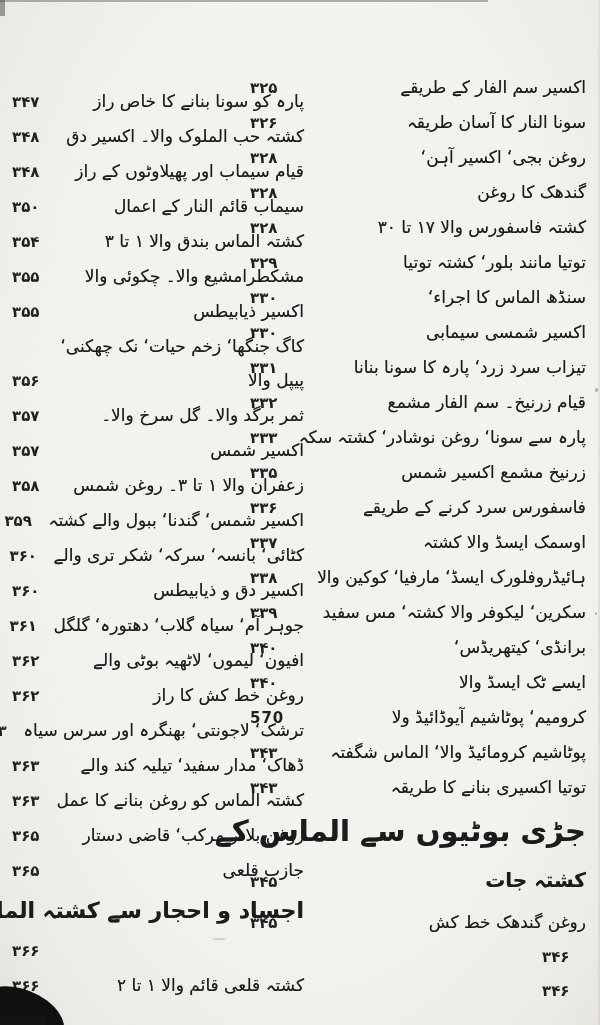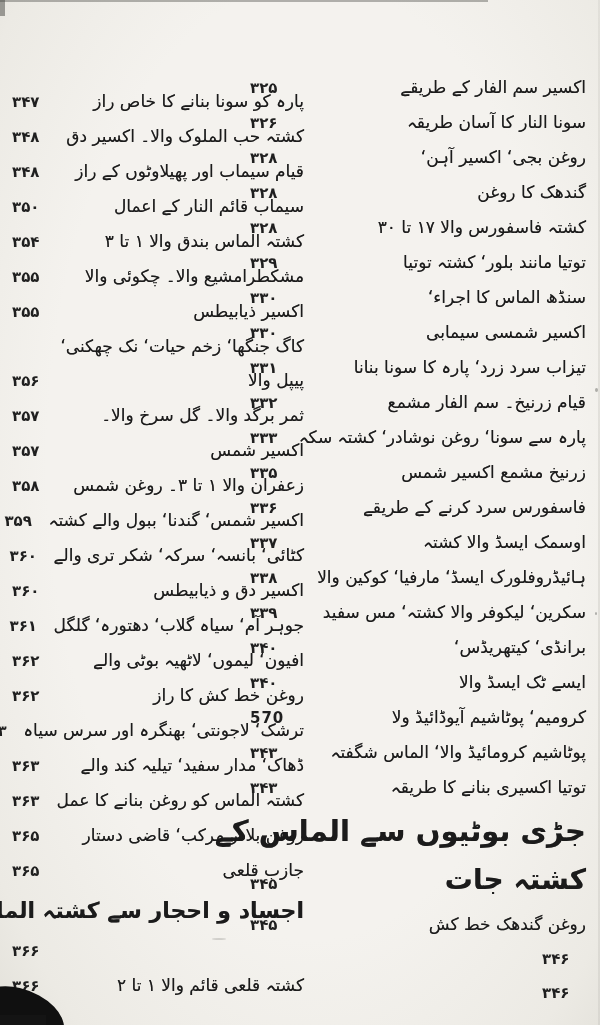--- a/index.html
+++ b/index.html
@@ -44,21 +44,21 @@
     text-shadow:0 0 .4px rgba(20,20,20,.55);
   }
   .row .num{
     min-width:44px;text-align:left;direction:ltr;
     font-size:15px;font-weight:bold;color:#1f1f1f;
     letter-spacing:1px;
   }
   .row.heading-large{min-height:52px;line-height:52px;}
   .row.heading-large .title{font-size:29px;font-weight:bold;}
   .row.heading{min-height:46px;line-height:46px;}
-  .row.heading .title{font-size:28px;font-weight:bold;}
+  .row.heading .title{font-size:20px;font-weight:bold;}
   .toc-col.second .row.heading .title{font-size:22px;}
 </style>
 </head>
 <body>
 
 <div class="page-scan">
   <div class="scan-top-edge"></div>
   <div class="scan-left-top-nick"></div>
   <div class="scan-right-edge"></div>
   <div class="speck s1"></div>

